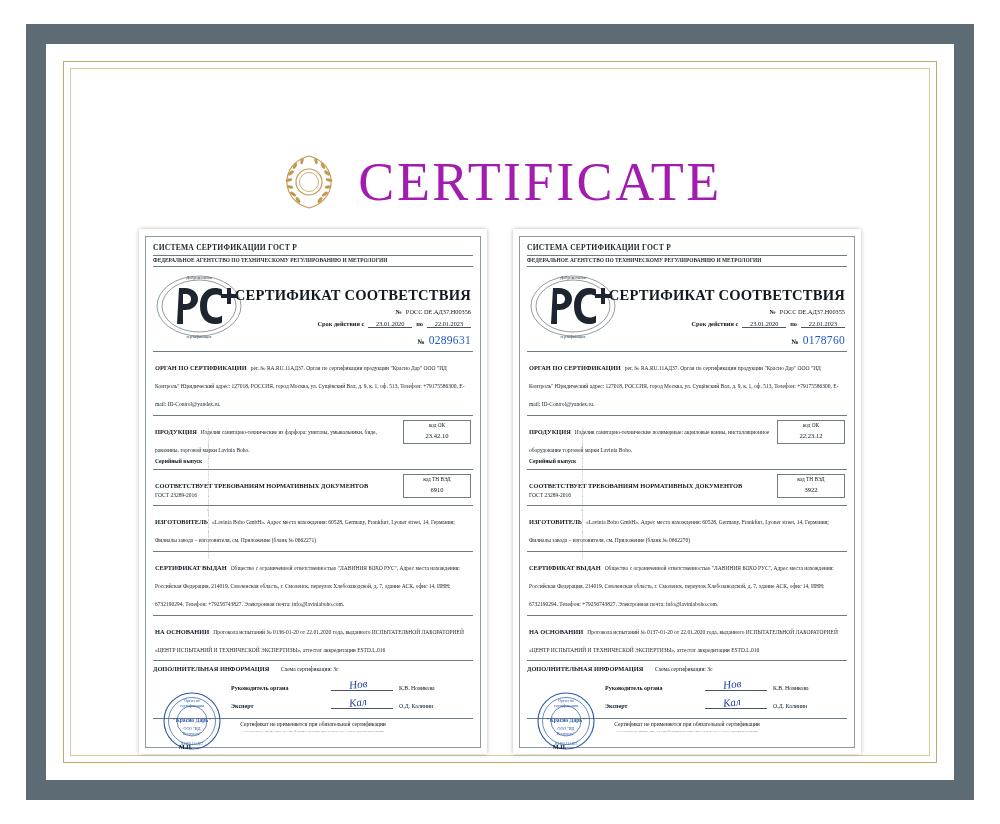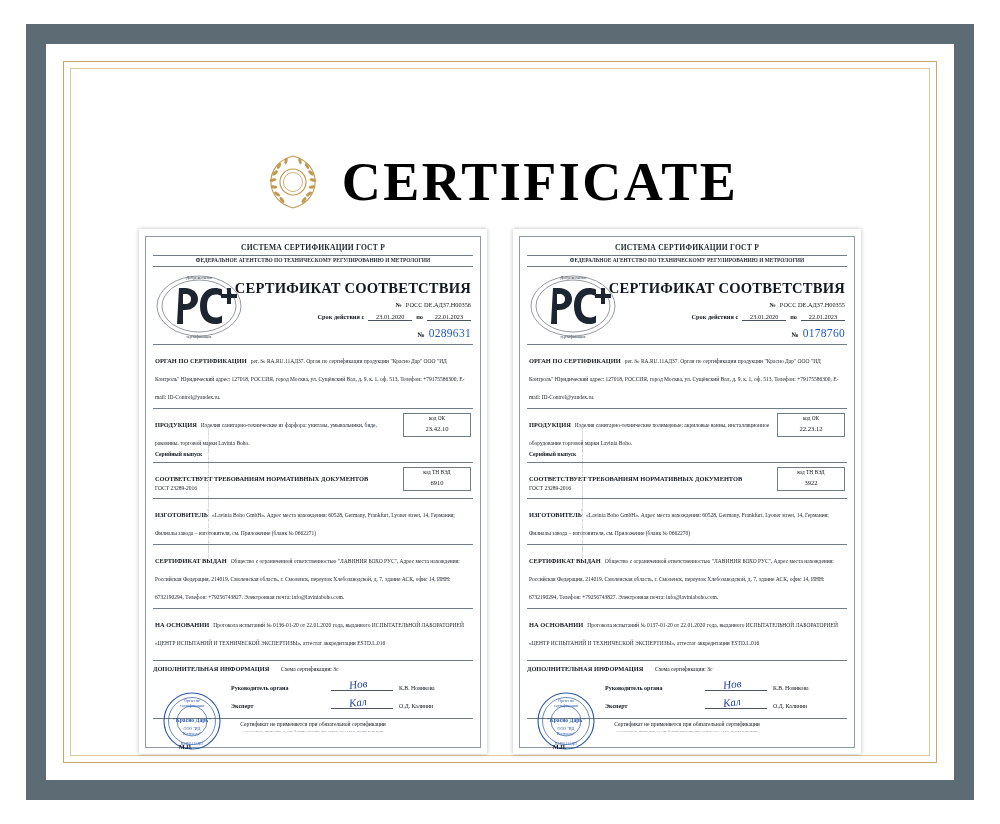--- a/index.html
+++ b/index.html
@@ -40,22 +40,22 @@
   
   .title-row {
     position: absolute; left: 0; right: 0; top: 74px;
     display: flex; align-items: center; justify-content: center;
     gap: 18px;
   }
   .title-text {
     font-family: "Liberation Serif", serif;
     font-size: 54px;
     letter-spacing: 2.5px;
-    color: #000000;
-    font-weight: 700;
+    color: #a21caf;
+    font-weight: 400;
   }
   .seal {
     width: 62px; height: 62px;
     position: relative;
   }
   .seal svg { display: block; }
 
   
   .certs {
     position: absolute; left: 60px; top: 152px; right: 60px;
@@ -69,21 +69,21 @@
     position: relative;
   }
   .cert-inner {
     border: 0.8px solid #8d99a3;
     padding: 6px 7px 4px 7px;
     position: relative;
     height: 512px;
   }
 
   .gost-head {
-    text-align: center;
+    text-align: left;
     font-size: 7.6px;
     font-weight: bold;
     letter-spacing: 0.2px;
     color: #1d2630;
     line-height: 1.25;
   }
   .gost-head .l2 {
     font-size: 5.4px;
     font-weight: bold;
     letter-spacing: 0;
@@ -91,21 +91,21 @@
   }
   .hr-thin { border-top: 0.7px solid #6f7b85; margin: 3px 0 0 0; }
   .hr-dbl { border-top: 0.7px solid #6f7b85; margin-top: 1.5px; }
 
   .main-title {
     text-align: right;
     font-size: 14.6px;
     font-weight: bold;
     color: #11181f;
     letter-spacing: 0.2px;
-    margin-top: 13px;
+    margin-top: 20px;
     padding-right: 2px;
   }
   .logo-block {
     position: absolute; left: 9px; top: 33px;
     width: 88px; height: 72px;
   }
   .logo-block svg { display:block; }
 
   .rostest-row {
     display: flex; justify-content: flex-end; align-items: baseline;

